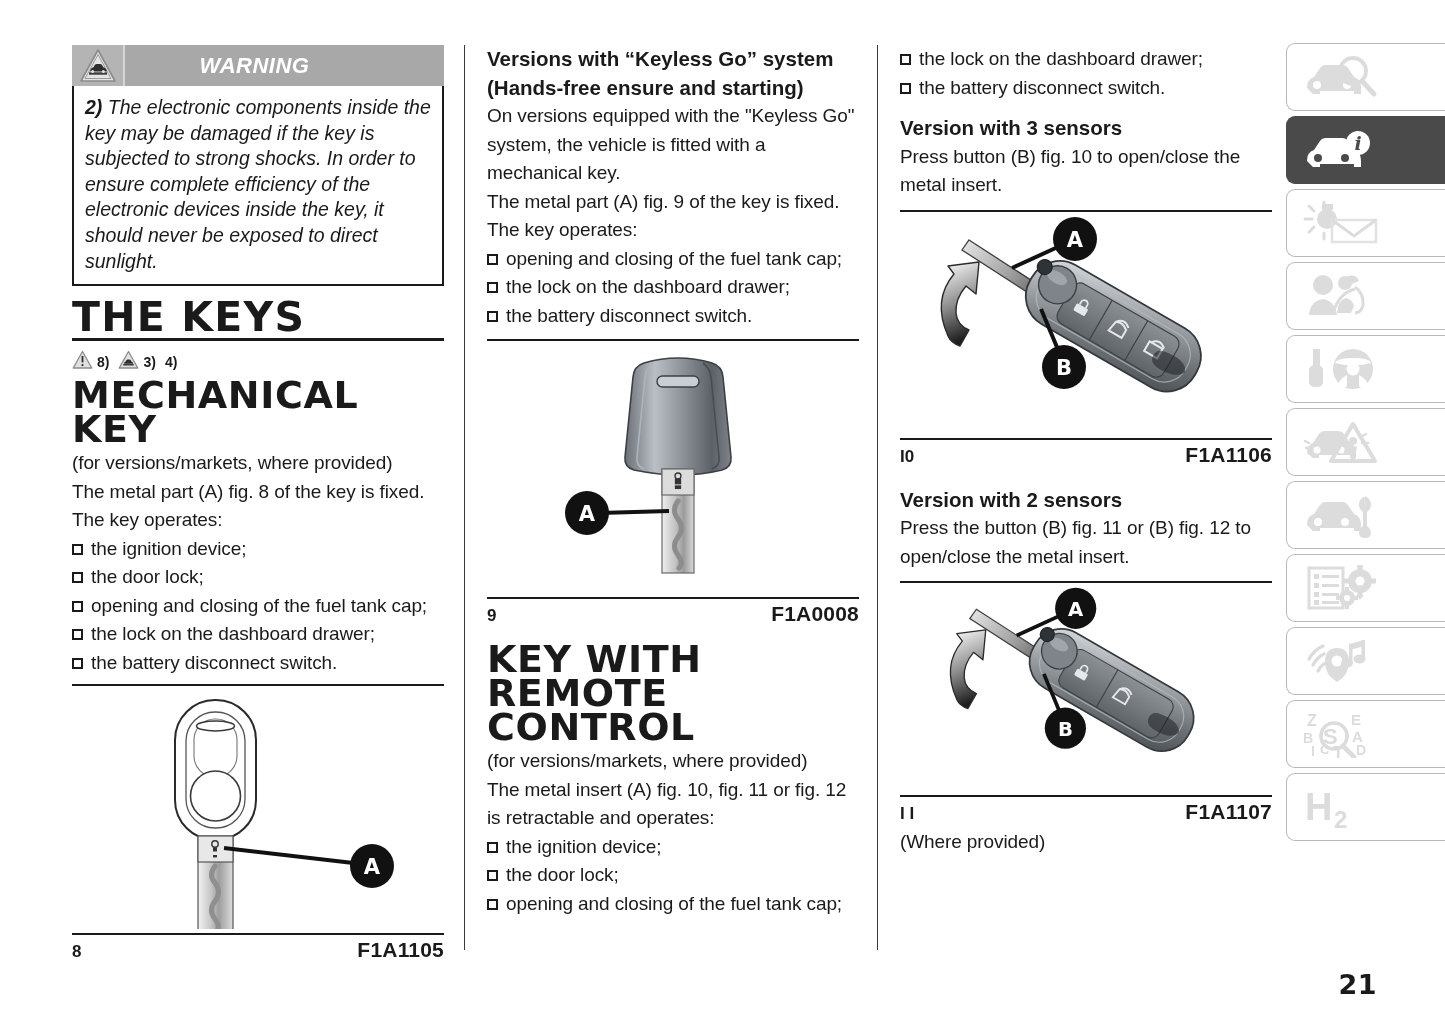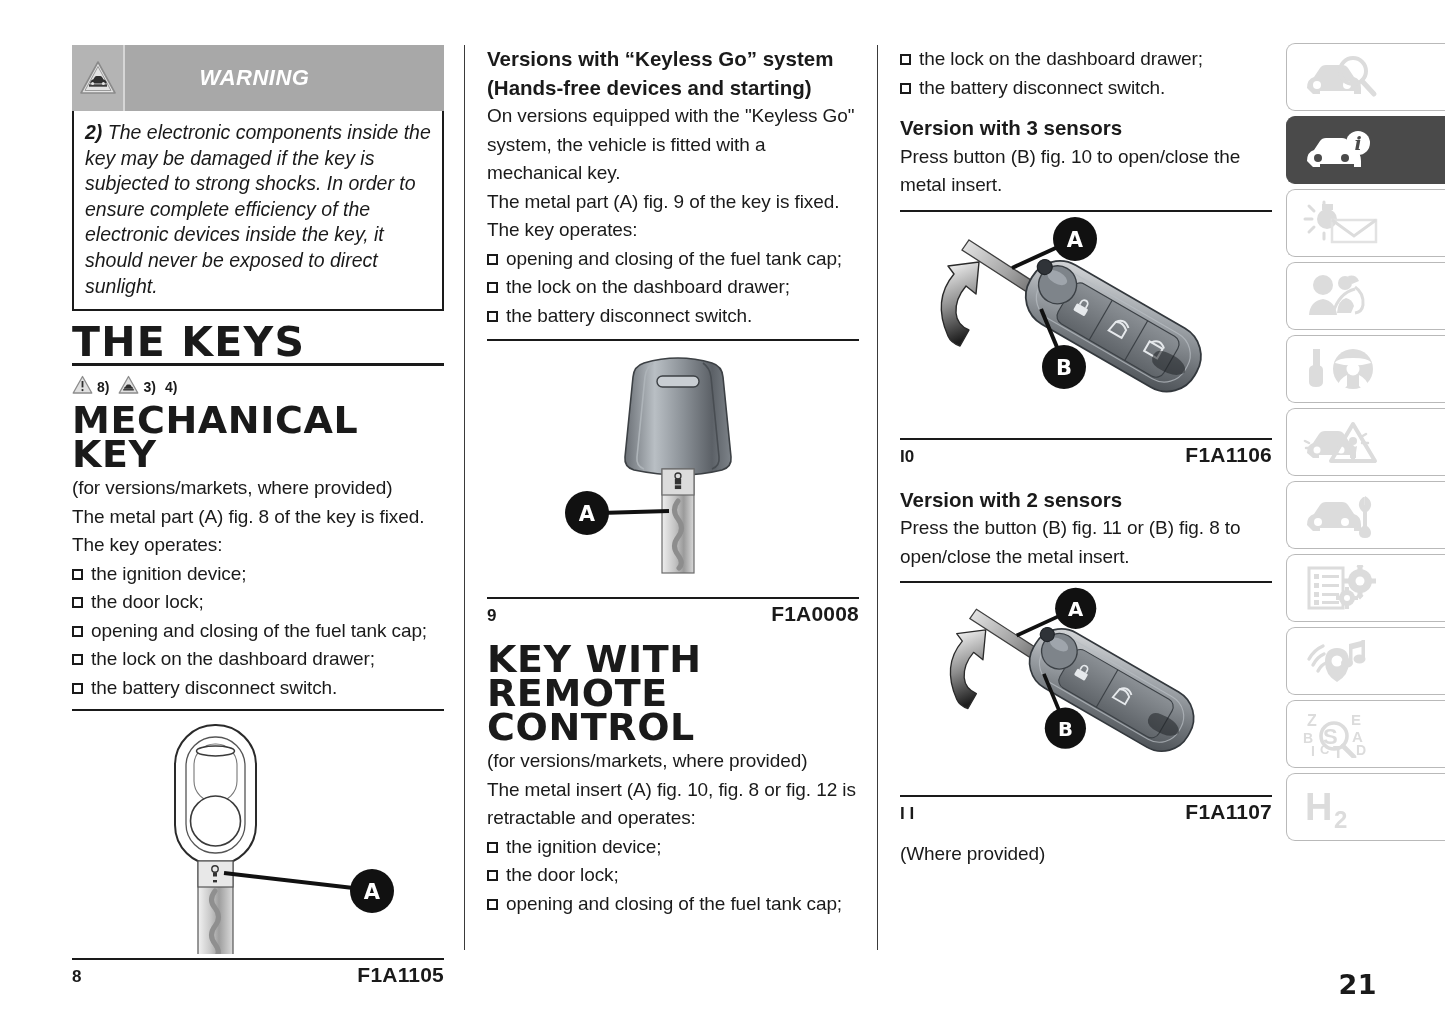--- a/index.html
+++ b/index.html
@@ -52,21 +52,21 @@
     font-size: 41px;
     line-height: 38px;
     letter-spacing: 1.2px;
     margin-top: 12px;
   }
   .rule-under { border-bottom: 3px solid #1a1a1a; margin-top: 2px; margin-bottom: 9px; }
 
   
   .warn-head {
     display: flex; align-items: stretch;
-    height: 66px; width: 372px;
+    height: 41px; width: 372px;
     background: #a8a8a8;
   }
   .warn-icon-cell {
     width: 53px; display: flex; align-items: center; justify-content: center;
     background: #b4b4b4; border-right: 2px solid #d6d6d6;
   }
   .warn-title {
     flex: 1; display: flex; align-items: center; justify-content: center;
     color: #ffffff; font-weight: bold; font-style: italic;
     font-size: 22px; letter-spacing: 0.5px;
@@ -223,21 +223,21 @@
         <span>8</span>
         <span class="code">F1A1105</span>
       </div>
     </div>
   </div>
 
   <div class="col" id="col2">
 
     <div>
       <div class="h-bold">Versions with “Keyless Go” system</div>
-      <div class="h-bold">(Hands-free devices and starting)</div>
+      <div class="h-bold">(Hands-free ensure and starting)</div>
     </div>
 
     <div class="body-text">
       <div class="p">On versions equipped with the "Keyless Go" system, the vehicle is fitted with a mechanical key.</div>
       <div class="p">The metal part (A) fig. 9 of the key is fixed.</div>
       <div class="p">The key operates:</div>
       <div class="bullet"><span class="sq"></span><span>opening and closing of the fuel tank cap;</span></div>
       <div class="bullet"><span class="sq"></span><span>the lock on the dashboard drawer;</span></div>
       <div class="bullet"><span class="sq"></span><span>the battery disconnect switch.</span></div>
     </div>
@@ -286,21 +286,21 @@
         <span class="code">F1A0008</span>
       </div>
     </div>
 
     <div class="h-section" style="margin-top:16px">
       <span>KEY WITH REMOTE CONTROL</span>
     </div>
 
     <div class="body-text" style="margin-top:3px">
       <div class="p">(for versions/markets, where provided)</div>
-      <div class="p">The metal insert (A) fig. 10, fig. 8 or fig. 12 is retractable and operates:</div>
+      <div class="p">The metal insert (A) fig. 10, fig. 11 or fig. 12 is retractable and operates:</div>
       <div class="bullet"><span class="sq"></span><span>the ignition device;</span></div>
       <div class="bullet"><span class="sq"></span><span>the door lock;</span></div>
       <div class="bullet"><span class="sq"></span><span>opening and closing of the fuel tank cap;</span></div>
     </div>
   </div>
 
   <div class="col" id="col3">
 
     <div class="body-text">
       <div class="bullet"><span class="sq"></span><span>the lock on the dashboard drawer;</span></div>
@@ -381,21 +381,21 @@
           <text x="164" y="163" text-anchor="middle" class="callout-txt">B</text>
         </svg>
       </div>
       <div class="fig-caption">
         <span>I0</span>
         <span class="code">F1A1106</span>
       </div>
     </div>
 
     <div class="h-bold" style="margin-top:19px">Version with 2 sensors</div>
-    <div class="body-text p">Press the button (B) fig. 11 or (B) fig. 8 to open/close the metal insert.</div>
+    <div class="body-text p">Press the button (B) fig. 11 or (B) fig. 12 to open/close the metal insert.</div>
 
     <div class="figure" style="margin-top:10px">
       <div class="fig-top-rule"></div>
       <div class="fig-canvas">
         <svg width="372" height="208" viewBox="0 0 372 222">
 
           <path d="M69 28 L168 92 L161 102 L62 38 Z" fill="url(#insG)" stroke="#3e3e3e" stroke-width="1.3"></path>
 
           <path d="M54 62 q-22 26 -6 62 q3 7 12 10 l9 -16 q-12 -5 -13 -17 q-1 -14 10 -27 l10 8 l3 -32 l-31 4 z" fill="url(#arrG)" stroke="#2a2a2a" stroke-width="1.4" stroke-linejoin="round"></path>
 
@@ -424,21 +424,21 @@
           <circle cx="164" cy="155" r="22" fill="#111"></circle>
           <text x="164" y="163" text-anchor="middle" class="callout-txt">B</text>
         </svg>
       </div>
       <div class="fig-caption">
         <span>I I</span>
         <span class="code">F1A1107</span>
       </div>
     </div>
 
-    <div class="body-text" style="margin-top:16px">(Where provided)</div>
+    <div class="body-text" style="margin-top:4px">(Where provided)</div>
   </div>
 
   <div class="sidebar">
 
     <div class="tab">
       <span>
         <svg width="80" height="46" viewBox="0 0 80 46">
           <g fill="#dcdcdc">
             <path d="M4 34 q0-9 7-11 l6-9 q2-3 6-3 h16 q4 0 6 3 l6 9 q7 2 7 11 v6 h-7 v-3 h-34 v3 h-7 z"></path>
             <circle cx="14" cy="31" r="4" fill="#ffffff"></circle>

